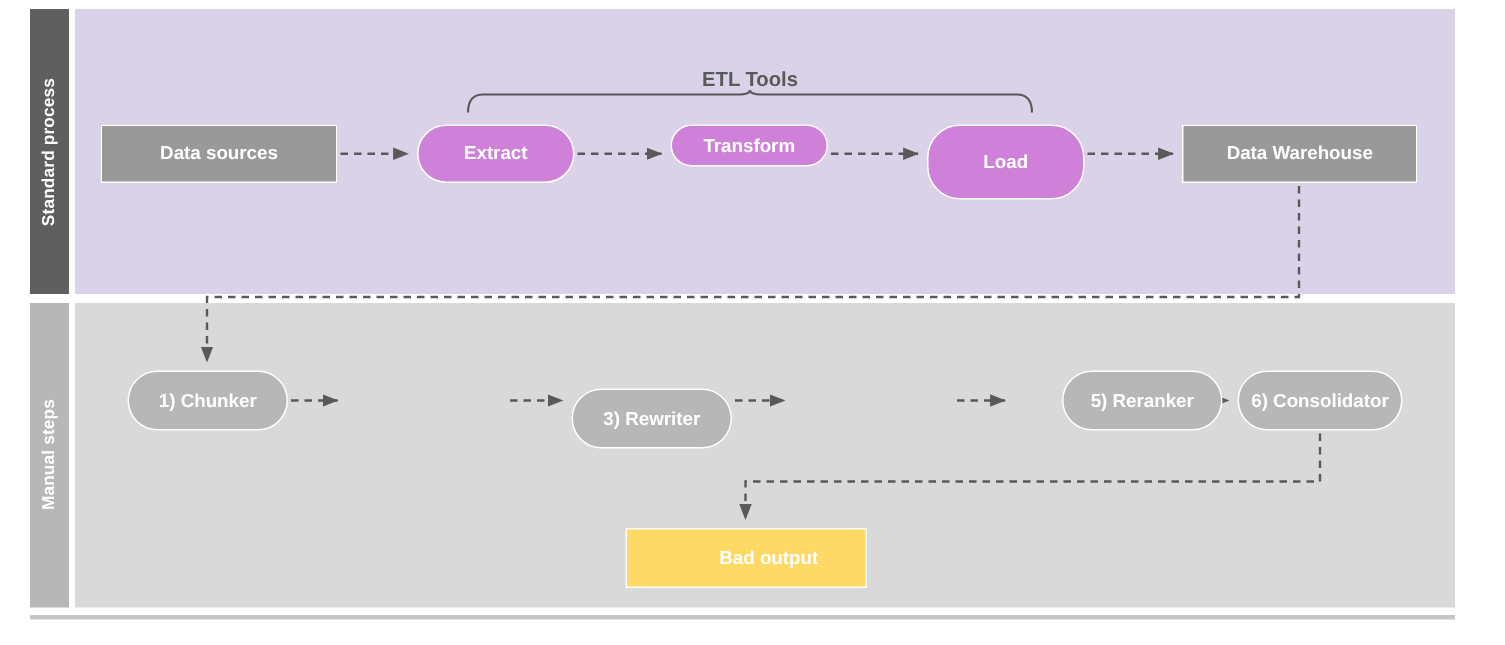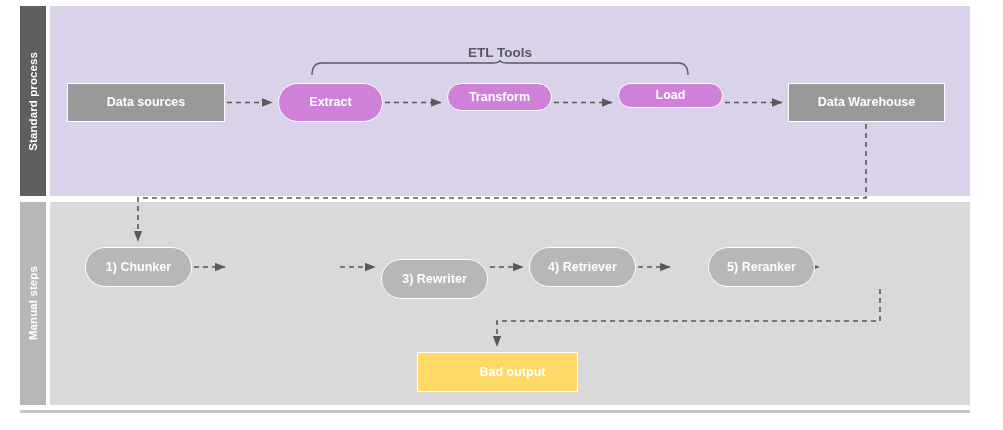--- a/index.html
+++ b/index.html
@@ -84,21 +84,21 @@
 
   .node.gray   { background: #999999; }
   .node.purple { background: #cf80d9; }
   .node.gray-light { background: #b7b7b7; }
   .node.yellow { background: #ffd966; padding-left: 36px; }
 
   
   #node-data-sources   { left: 67px;  top: 83px; width: 158px; height: 39px; }
   #node-extract        { left: 278px; top: 83px; width: 105px; height: 39px; }
   #node-transform      { left: 447px; top: 83px; width: 105px; height: 28px; }
-  #node-load           { left: 618px; top: 83px; width: 105px; height: 25px; }
+  #node-load           { left: 618px; top: 83px; width: 105px; height: 50px; }
   #node-data-warehouse { left: 788px; top: 83px; width: 157px; height: 39px; }
 
   
   #node-chunker      { left: 85px;  top: 247px; width: 107px; height: 40px; }
   #node-vector-store { left: 231px; top: 247px; width: 107px; height: 40px; }
   #node-rewriter     { left: 381px; top: 247px; width: 107px; height: 40px; margin-top: 12px; }
   #node-retriever    { left: 529px; top: 247px; width: 107px; height: 40px; }
   #node-reranker     { left: 708px; top: 247px; width: 107px; height: 40px; }
   #node-consolidator { left: 825px; top: 247px; width: 110px; height: 40px; }
   #node-bad-output   { left: 417px; top: 352px; width: 161px; height: 40px; }
@@ -187,26 +187,26 @@
   <div class="node rect gray" id="node-data-warehouse">
     <span>Data Warehouse</span>
   </div>
 
   <div class="node pill gray-light" id="node-chunker">
     <span>1) Chunker</span>
   </div>
   <div class="node pill gray-light" id="node-rewriter">
     <span>3) Rewriter</span>
   </div>
-  <div class="node pill gray-light" id="node-retriever">
-    <span>4) Retriever</span>
-  </div>
   <div class="node pill gray-light" id="node-reranker">
     <span>5) Reranker</span>
   </div>
+  <div class="node pill gray-light" id="node-consolidator">
+    <span>6) Consolidator</span>
+  </div>
 
   <div class="node rect yellow" id="node-bad-output">
     <span>Bad output</span>
   </div>
 
   <div id="bottom-rule"></div>
 
 </div>
 
 </body></html>

